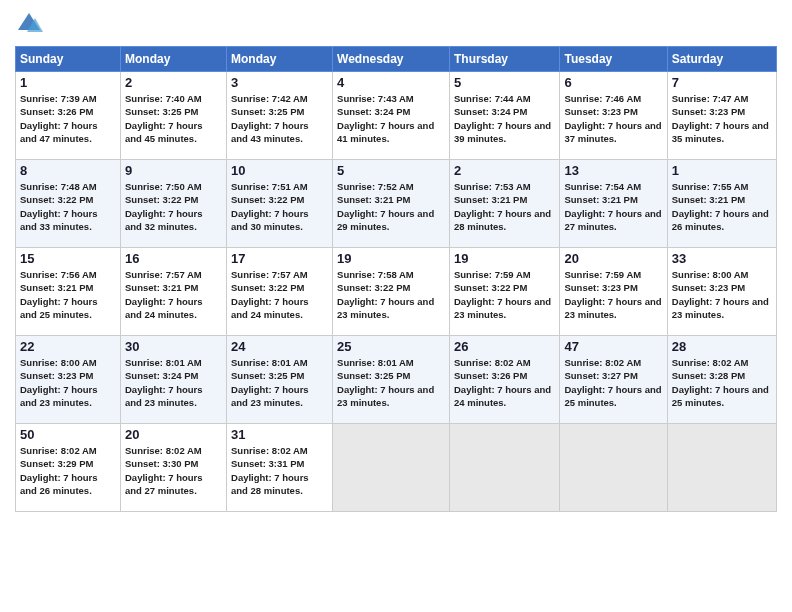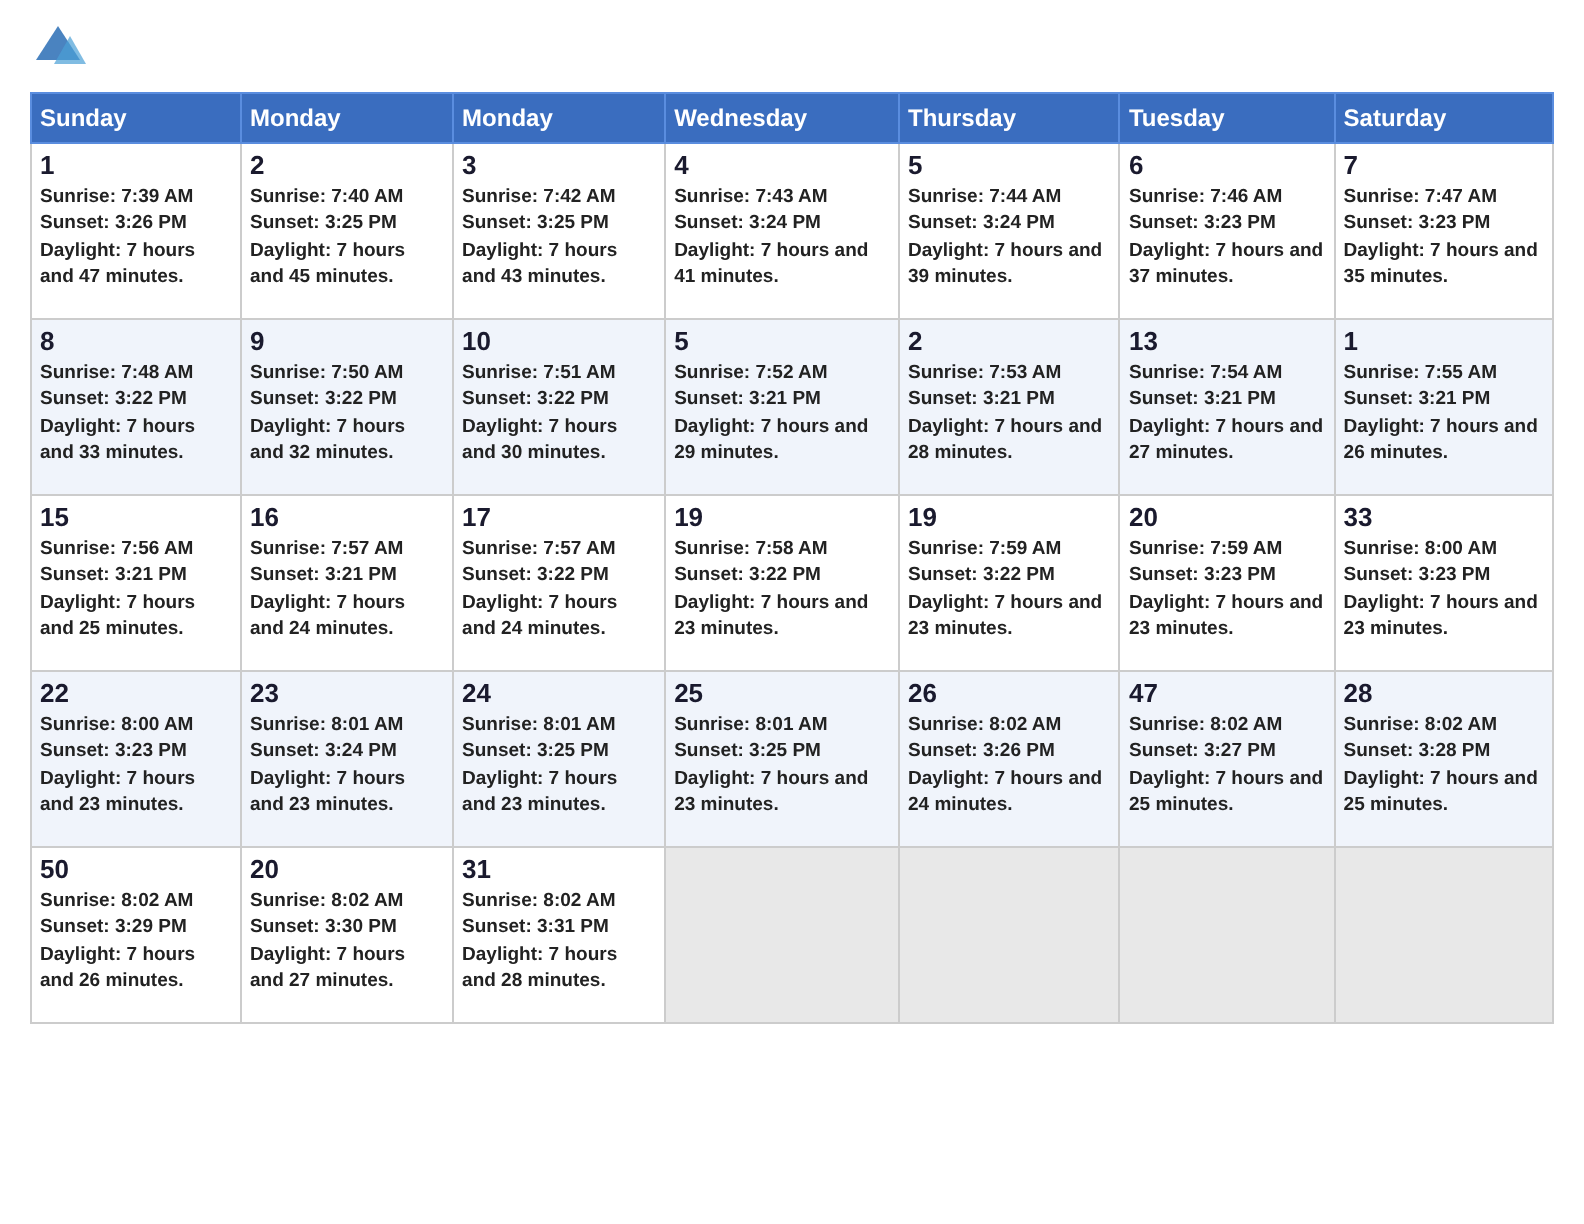--- a/index.html
+++ b/index.html
@@ -305,21 +305,21 @@
         <tr>
           <td>
           <span class="day-num">22</span>
           <div class="day-info">
             Sunrise: 8:00 AM<br>
             Sunset: 3:23 PM<br>
             Daylight: 7 hours and 23 minutes.
           </div>
         </td>
           <td>
-          <span class="day-num">23</span>
+          <span class="day-num">30</span>
           <div class="day-info">
             Sunrise: 8:01 AM<br>
             Sunset: 3:24 PM<br>
             Daylight: 7 hours and 23 minutes.
           </div>
         </td>
           <td>
           <span class="day-num">24</span>
           <div class="day-info">
             Sunrise: 8:01 AM<br>

